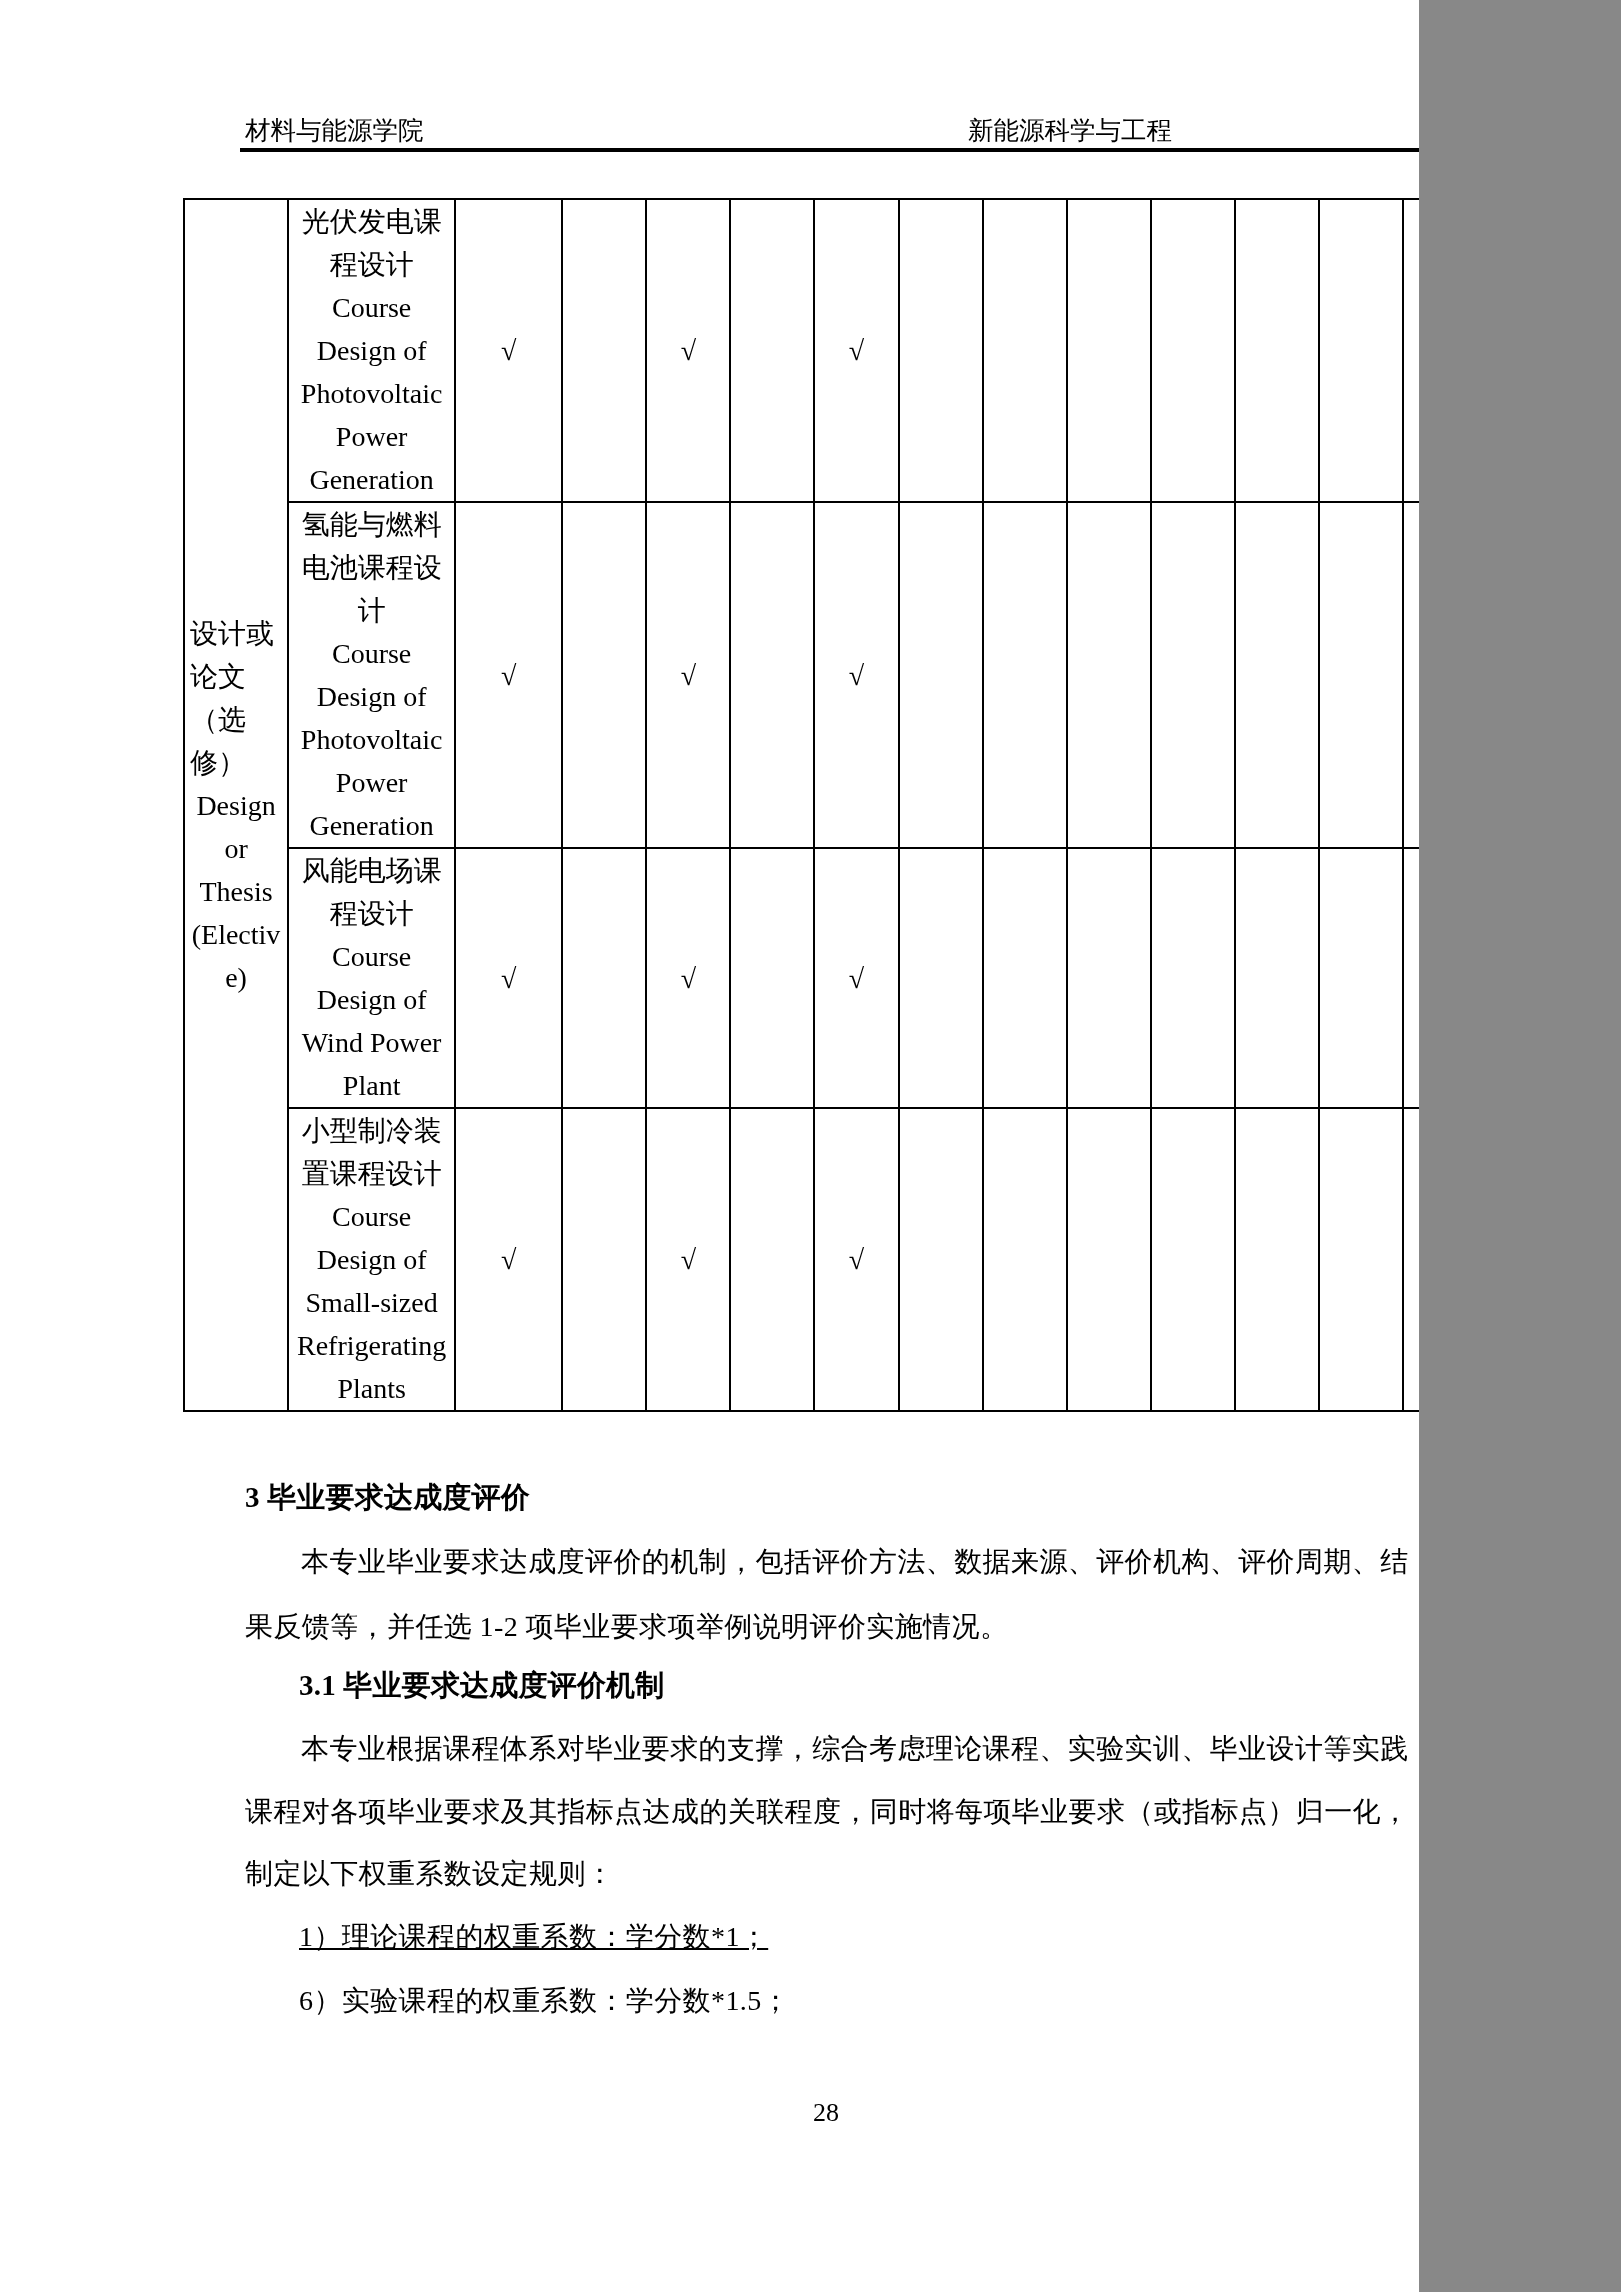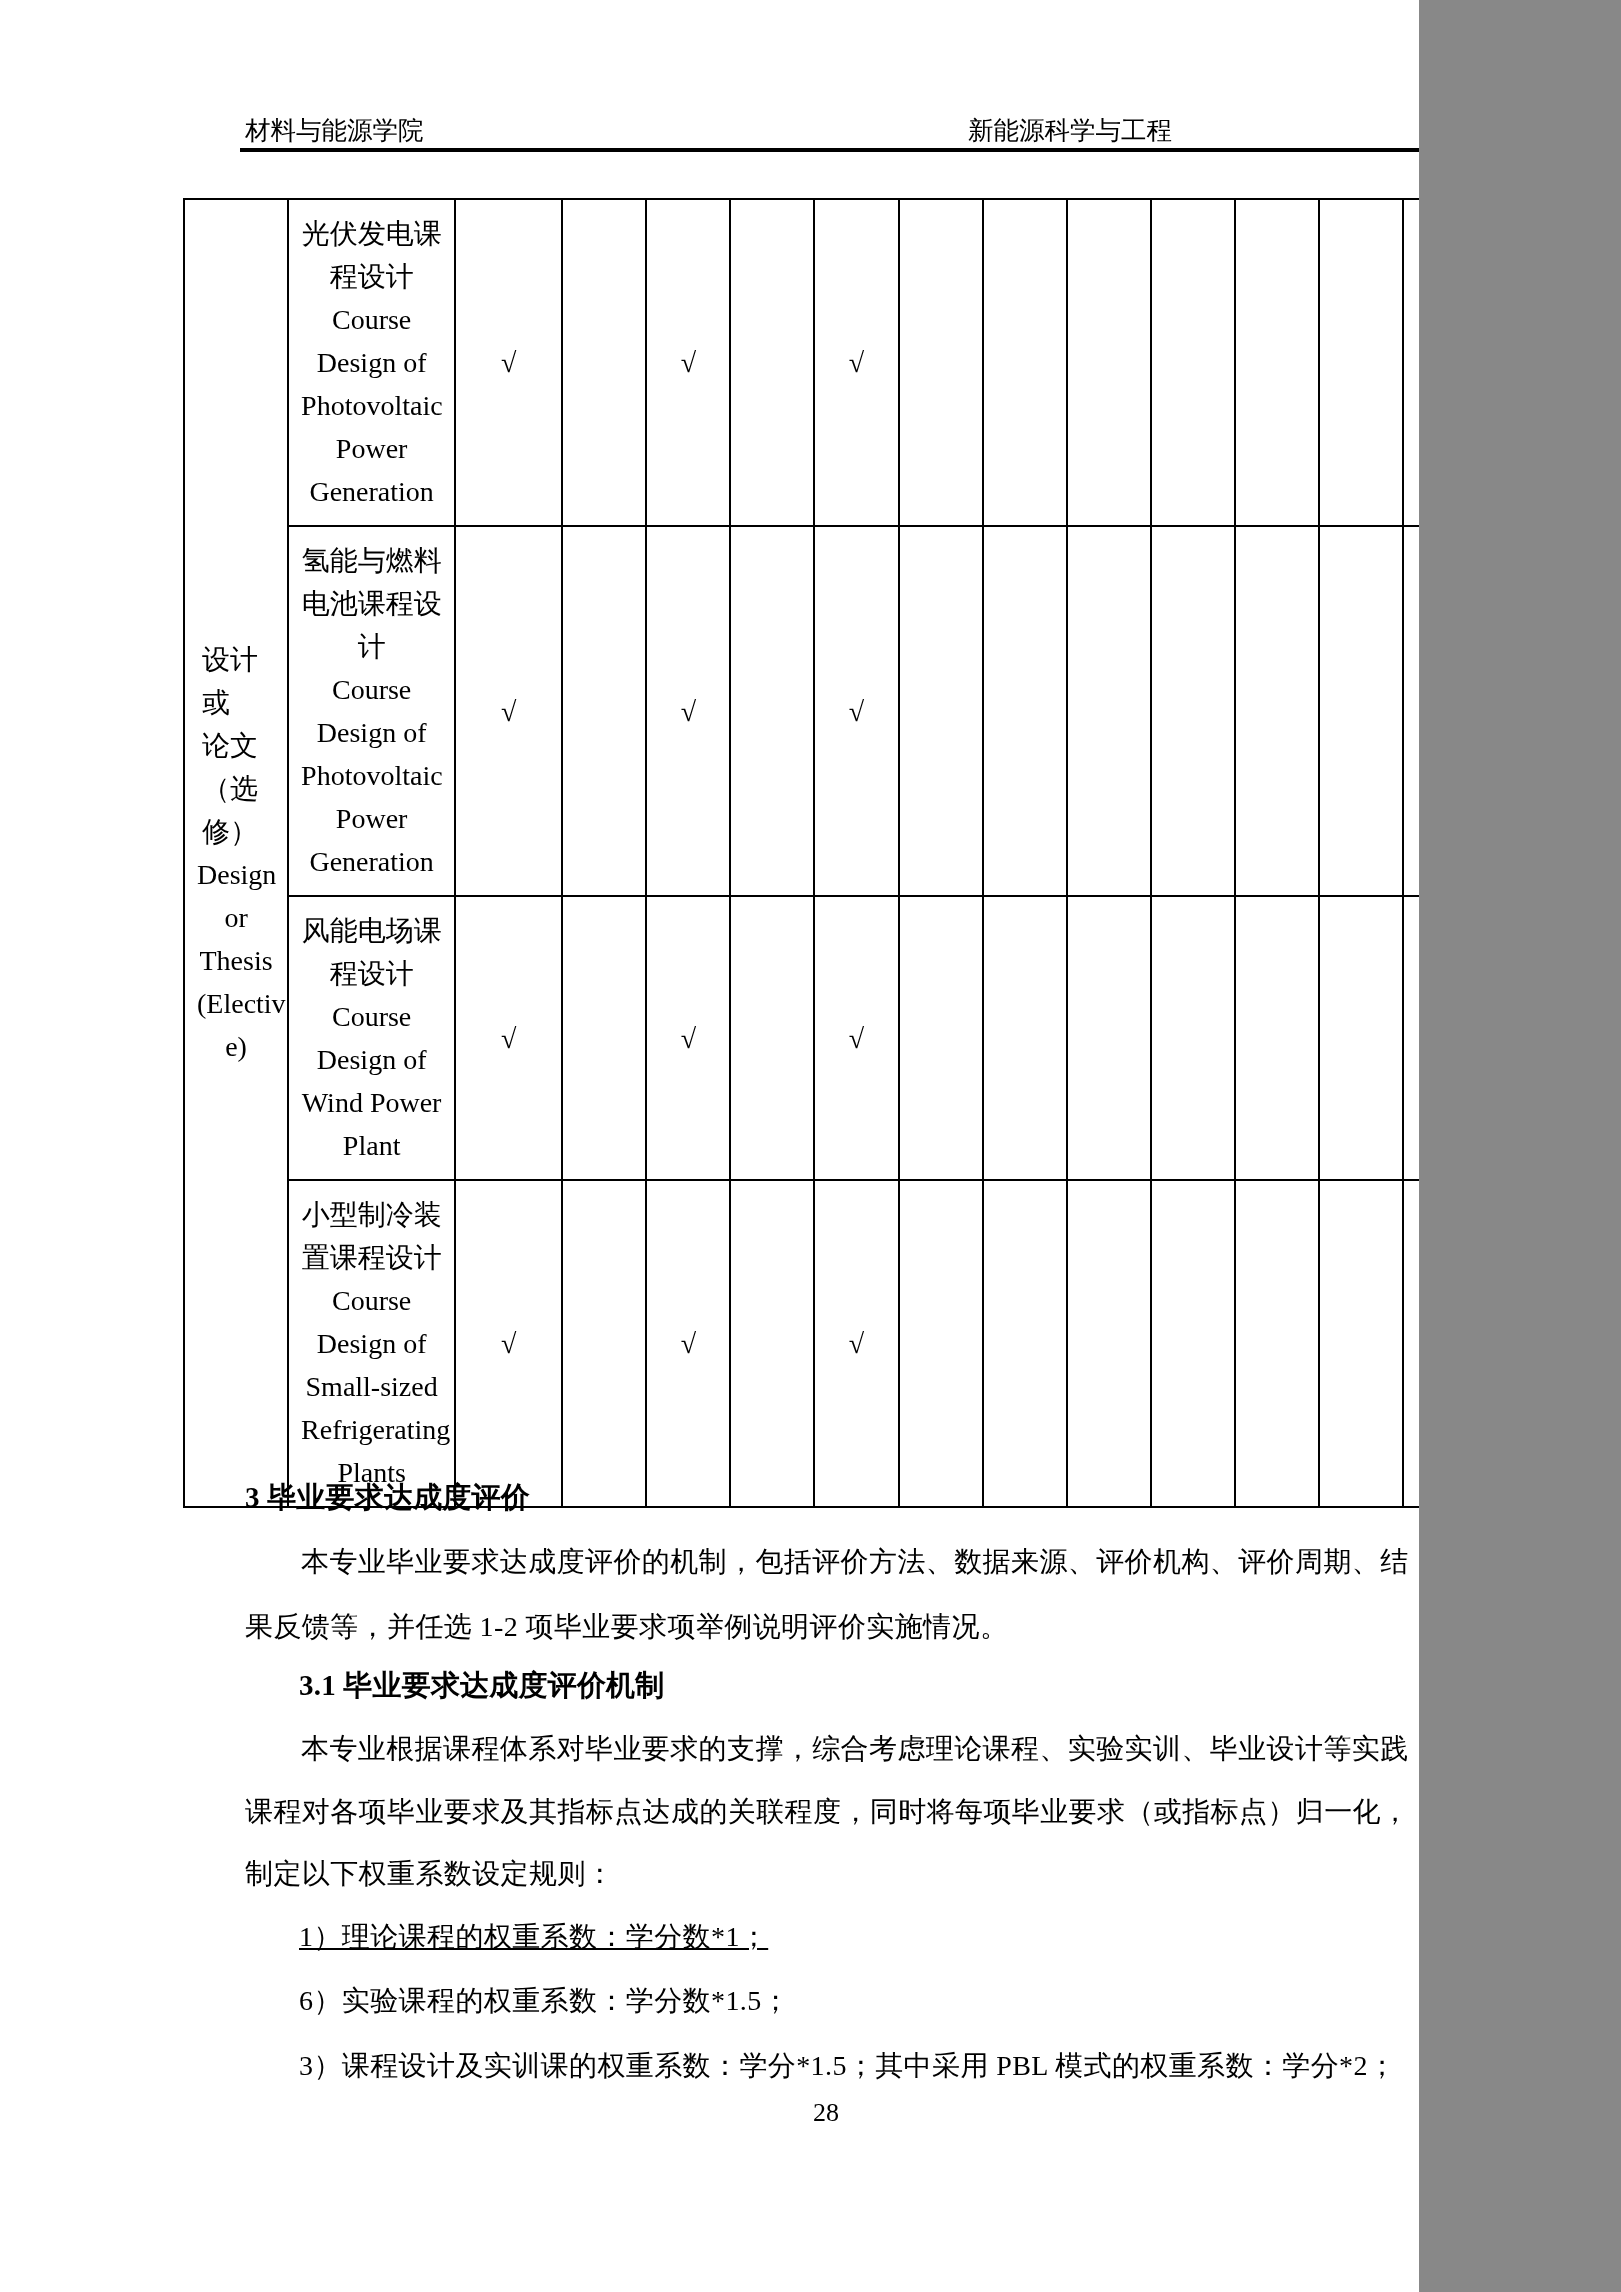--- a/index.html
+++ b/index.html
@@ -24,21 +24,21 @@
   #matrix {
     position: absolute;
     left: 183px;
     top: 198px;
     width: 1305px;
     border-collapse: collapse;
     table-layout: fixed;
   }
   #matrix td {
     border: 2.9px solid #000;
-    padding: 12px;
+    padding: 0;
     font-size: 28px;
     line-height: 43px;
     text-align: center;
     vertical-align: middle;
     overflow: hidden;
   }
   #matrix .row-0 td { height: 299px; }
   #matrix .row-1 td { height: 342px; }
   #matrix .row-2 td { height: 258px; margin-top: 22px; }
   #matrix .row-3 td { height: 301px; }
@@ -198,18 +198,17 @@
   <div id="p3l0" class="abs bodyline">本专业毕业要求达成度评价的机制，包括评价方法、数据来源、评价机构、评价周期、结</div>
   <div id="p3l1" class="abs bodyline">果反馈等，并任选 1-2 项毕业要求项举例说明评价实施情况。</div>
 
   <div id="h31" class="abs heading">3.1 毕业要求达成度评价机制</div>
   <div id="p31l1" class="abs bodyline">课程对各项毕业要求及其指标点达成的关联程度，同时将每项毕业要求（或指标点）归一化，</div>
   <div id="p31l0" class="abs bodyline">本专业根据课程体系对毕业要求的支撑，综合考虑理论课程、实验实训、毕业设计等实践</div>
   <div id="p31l2" class="abs bodyline">制定以下权重系数设定规则：</div>
 
   <div id="item0" class="abs bodyline">1）理论课程的权重系数：学分数*1；</div>
   <div id="item1" class="abs bodyline">6）实验课程的权重系数：学分数*1.5；</div>
-  <div id="item2" class="abs bodyline">3）课程设计及实训课的权重系数：学分*1.5；其中采用 PBL 模式的权重系数：学分*2；</div>
 
   <div id="pagenum" class="abs">28</div>
 
 </div>
 
 
 </body></html>

